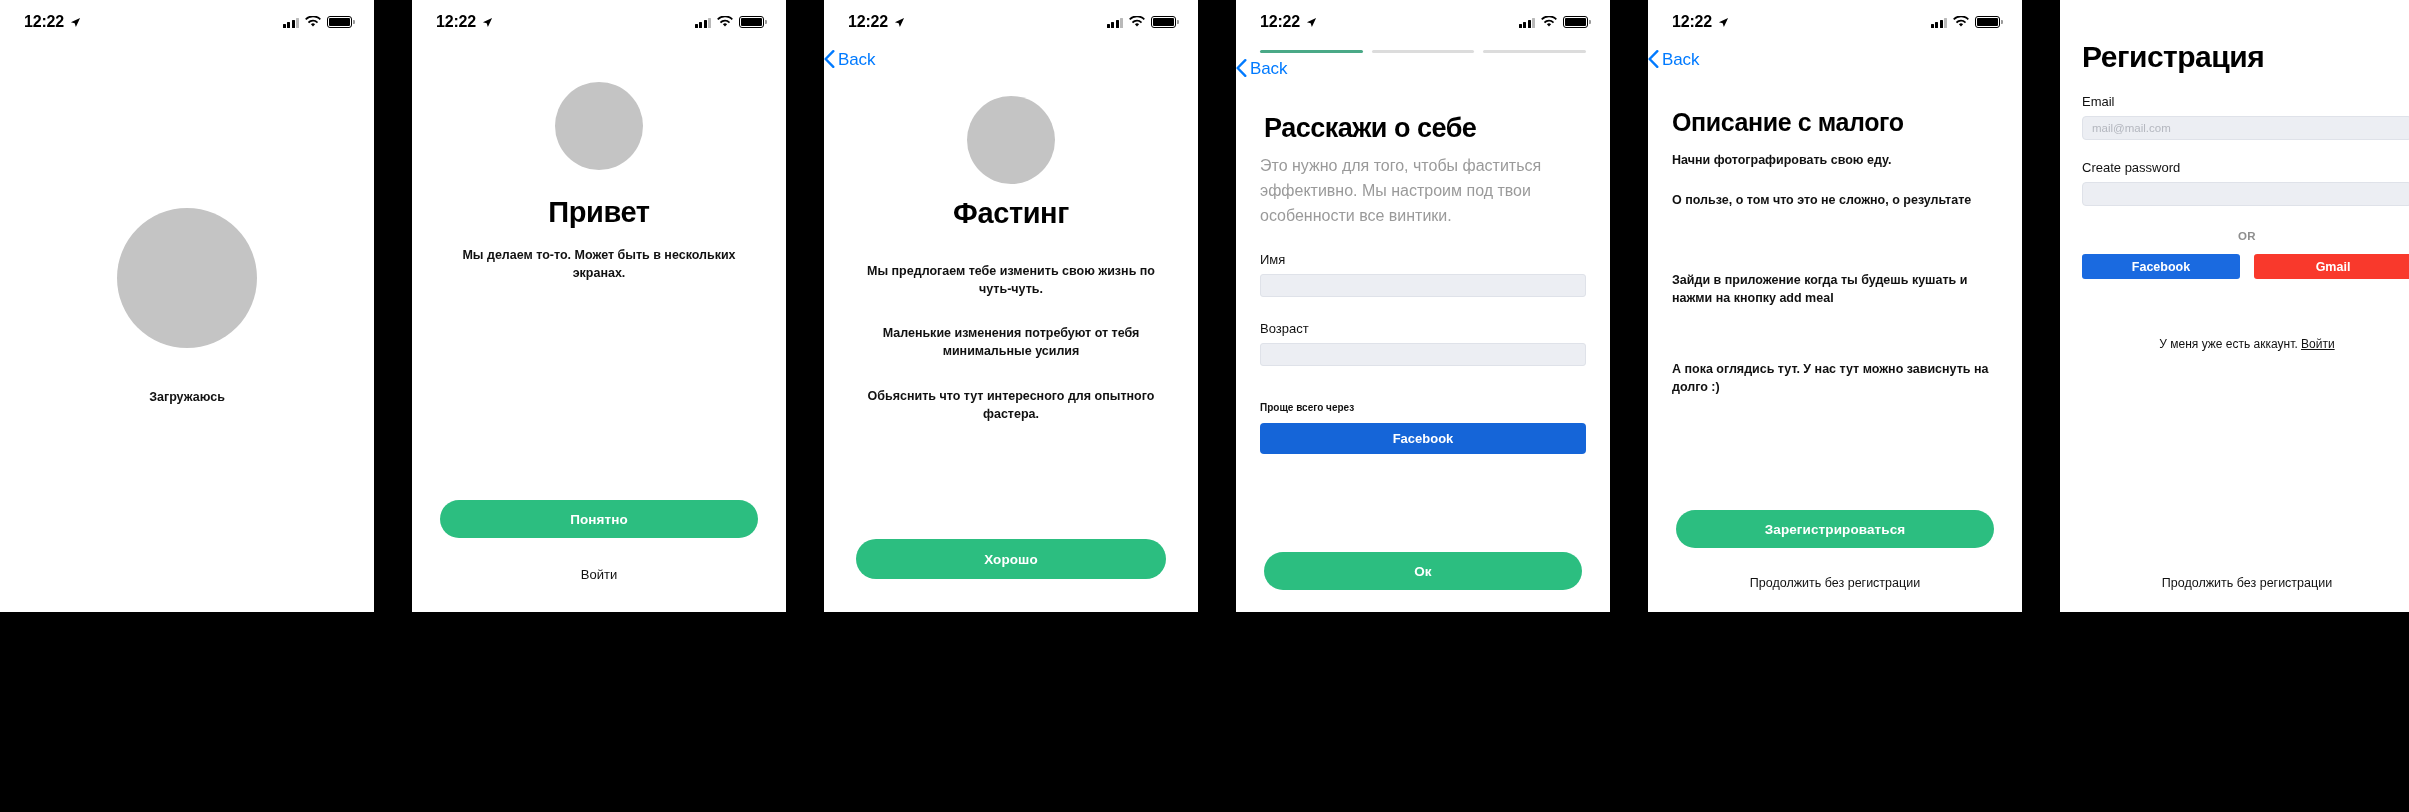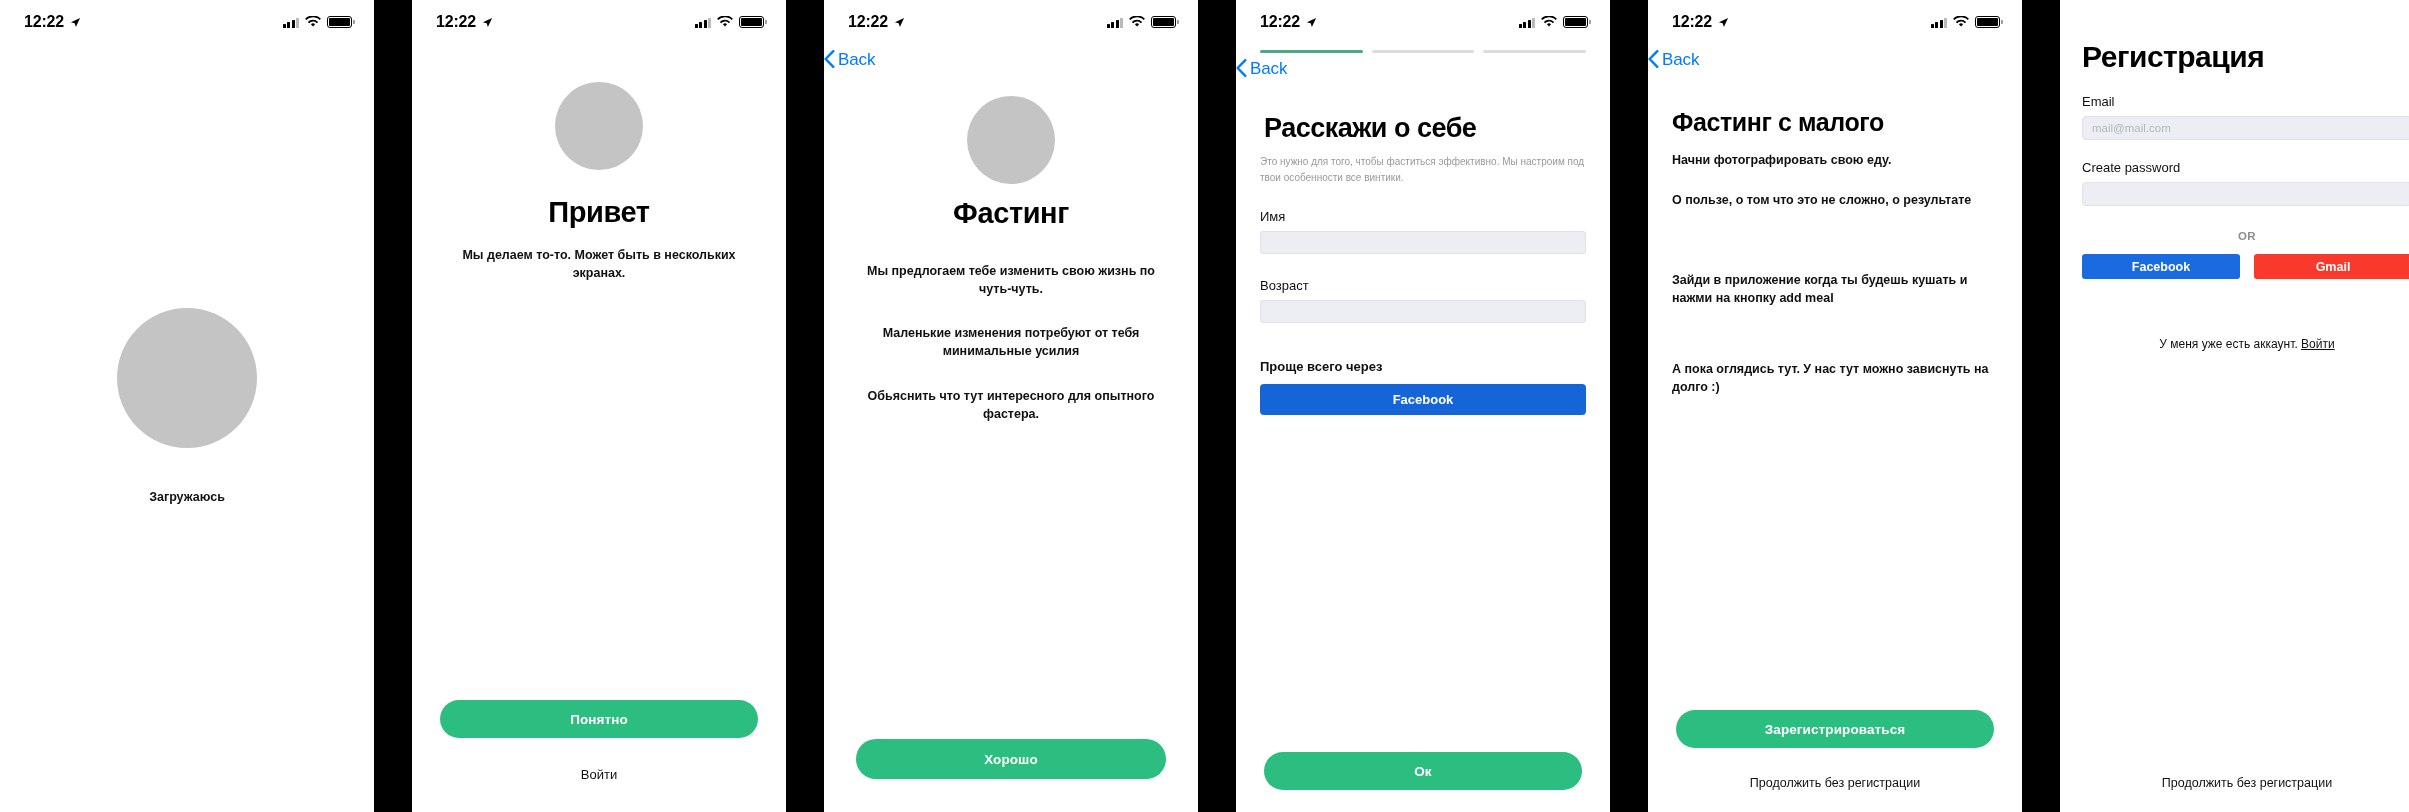--- a/index.html
+++ b/index.html
@@ -11,21 +11,21 @@
   .board{
     position:relative;
     width:2409px;height:812px;
     background:#000;
     display:flex;
     align-items:flex-start;
   }
   .gap{width:38px;height:812px;background:#000;flex:0 0 auto;}
   .phone{
     position:relative;
-    width:374px;height:812px;
+    width:374px;height:612px;
     background:#ffffff;
     flex:0 0 auto;
     overflow:hidden;
     box-sizing:border-box;
   }
   
   .statusbar{
     height:44px;width:100%;
     display:flex;align-items:center;
     justify-content:space-between;
@@ -129,35 +129,35 @@
   .progress{
     display:flex;gap:9px;padding:0 24px;margin-top:6px;
   }
   .progress i{flex:1;height:3px;background:#dcdcdc;border-radius:2px;display:block;}
   .progress i.on{background:#4aa987;}
   .s4-h1{
     font-size:27px;font-weight:bold;color:#000;
     padding:0 28px;margin-top:36px;letter-spacing:-0.5px;
   }
   .s4-sub{
-    font-size:10px;color:#9a9a9a;line-height:1.55;
+    font-size:16px;color:#9a9a9a;line-height:1.55;
     padding:0 24px;margin-top:10px;
   }
   .field-label{
     font-size:13px;color:#111;padding:0 24px;margin-top:24px;
   }
   .field{
     margin:7px 24px 0 24px;height:23px;
     background:#eceef3;border:1px solid #dfe2e9;border-radius:3px;
     box-sizing:border-box;
     display:flex;align-items:center;padding:0 9px;
     font-size:11px;color:#b9bcc4;
   }
   .lbl-small{
-    font-size:13px;font-weight:bold;color:#111;
+    font-size:10px;font-weight:bold;color:#111;
     padding:0 24px;margin-top:36px;
   }
   .fb-btn{
     margin:10px 24px 0 24px;height:31px;border-radius:4px;
     background:#1565d8;color:#fff;
     display:flex;align-items:center;justify-content:center;
     font-size:13px;font-weight:bold;
   }
   .s4-ok{
     position:absolute;left:28px;right:28px;bottom:22px;
@@ -414,21 +414,21 @@
             <span></span>
           </span>
       </div>
     </div>
     <div class="back-row">
       <svg class="chev" viewBox="0 0 11 18">
           <path d="M9.3 1.2 1.6 9l7.7 7.8" fill="none" stroke="#007aff" stroke-width="2.4" stroke-linecap="round" stroke-linejoin="round"></path>
         </svg>
       <span class="back-label">Back</span>
     </div>
-    <div class="s5-h1">Фастинг с малого</div>
+    <div class="s5-h1">Описание с малого</div>
     <div class="s5-p s5-p1">Начни фотографировать свою еду.</div>
     <div class="s5-p s5-p2">О пользе, о том что это не сложно, о результате</div>
     <div class="s5-p s5-p3">Зайди в приложение когда ты будешь кушать и нажми на кнопку add meal</div>
     <div class="s5-p s5-p4">А пока оглядись тут. У нас тут можно зависнуть на долго :)</div>
     <div class="btn green s5-btn">Зарегистрироваться</div>
     <div class="s5-skip">
       <div class="skip-text">Продолжить без регистрации</div>
     </div>
   </div>
 

